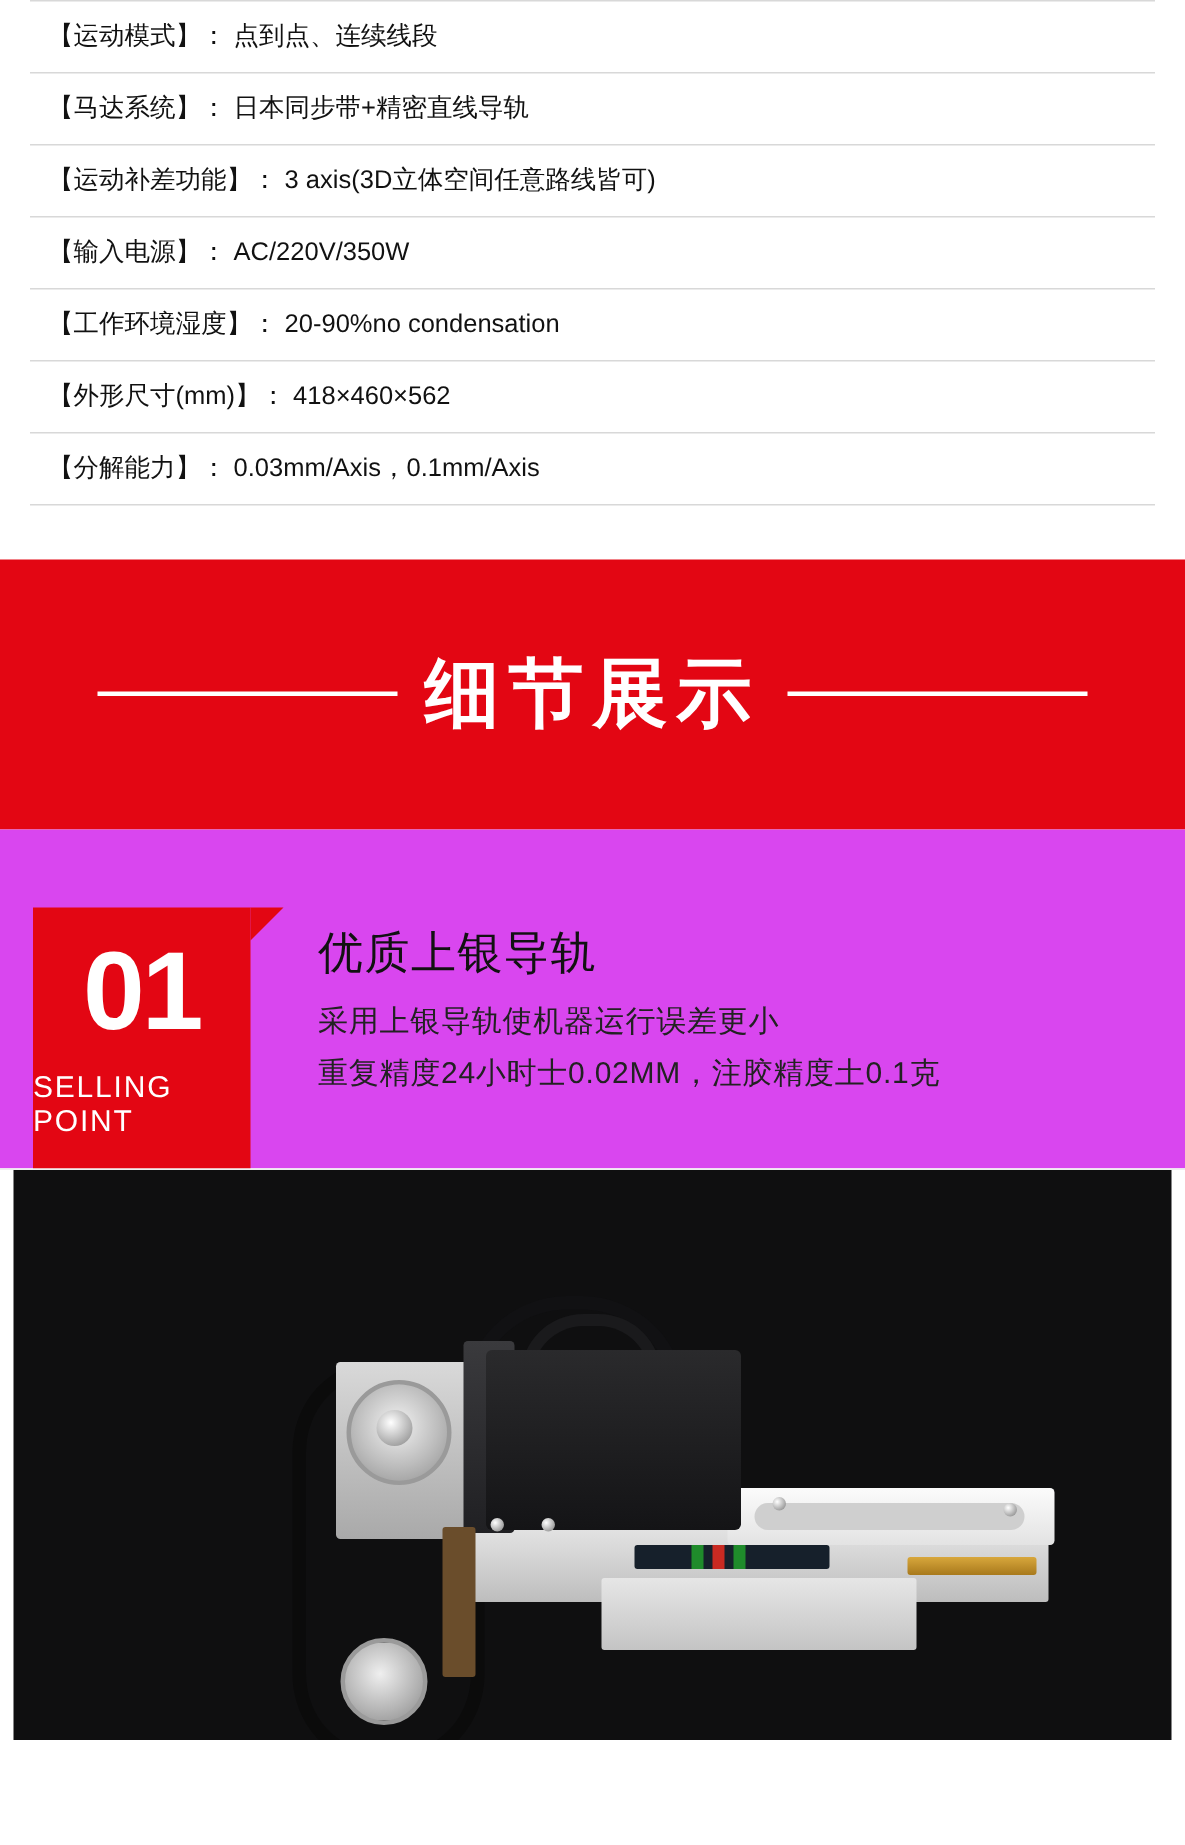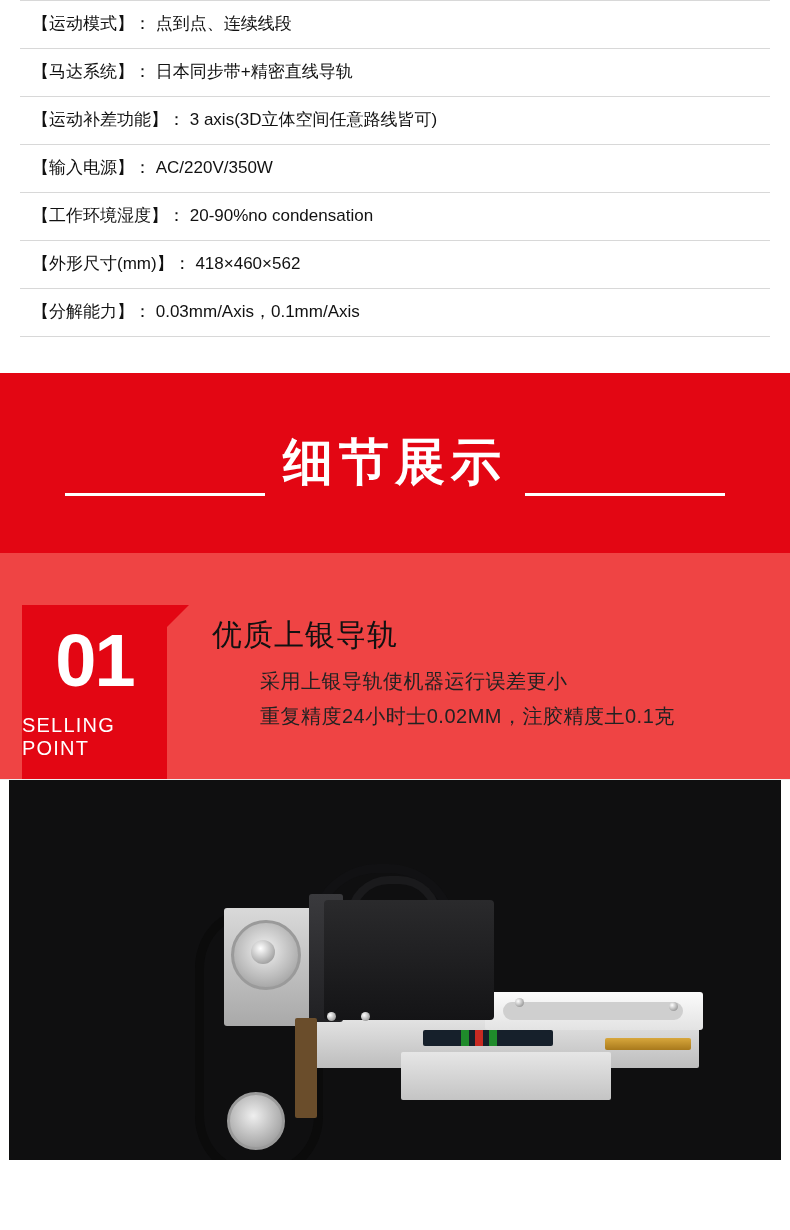--- a/index.html
+++ b/index.html
@@ -50,21 +50,21 @@
     width: 790px;
     height: 180px;
     background: #e30613;
     position: relative;
     display: flex;
     align-items: center;
     justify-content: center;
   }
   .banner-inner {
     display: flex;
-    align-items: flex-end;
+    align-items: center;
     justify-content: center;
     width: 100%;
   }
   .banner-line {
     height: 3px;
     background: #ffffff;
     width: 200px;
   }
   .banner-title {
     color: #ffffff;
@@ -74,21 +74,21 @@
     padding: 0 18px;
     font-family: "DejaVu Serif", "Liberation Serif", serif;
     white-space: nowrap;
   }
 
   
   .selling-wrap {
     position: relative;
     width: 790px;
     height: 226px;
-    background: #ef4444;
+    background: #d946ef;
   }
   .sp-badge {
     position: absolute;
     left: 22px;
     top: 52px;
     width: 145px;
     height: 175px;
     background: #e30613;
     color: #ffffff;
     display: flex;
@@ -129,21 +129,20 @@
     color: #111111;
     font-weight: normal;
     margin-bottom: 8px;
     letter-spacing: 1px;
   }
   .sp-line {
     font-size: 20px;
     color: #222222;
     line-height: 1.75;
     letter-spacing: 0.5px;
-    margin-left: 48px;
   }
 
   
   .photo {
     position: relative;
     width: 790px;
     height: 380px;
     background: #ffffff;
     overflow: hidden;
     border-top: 1px solid #eeeeee;

